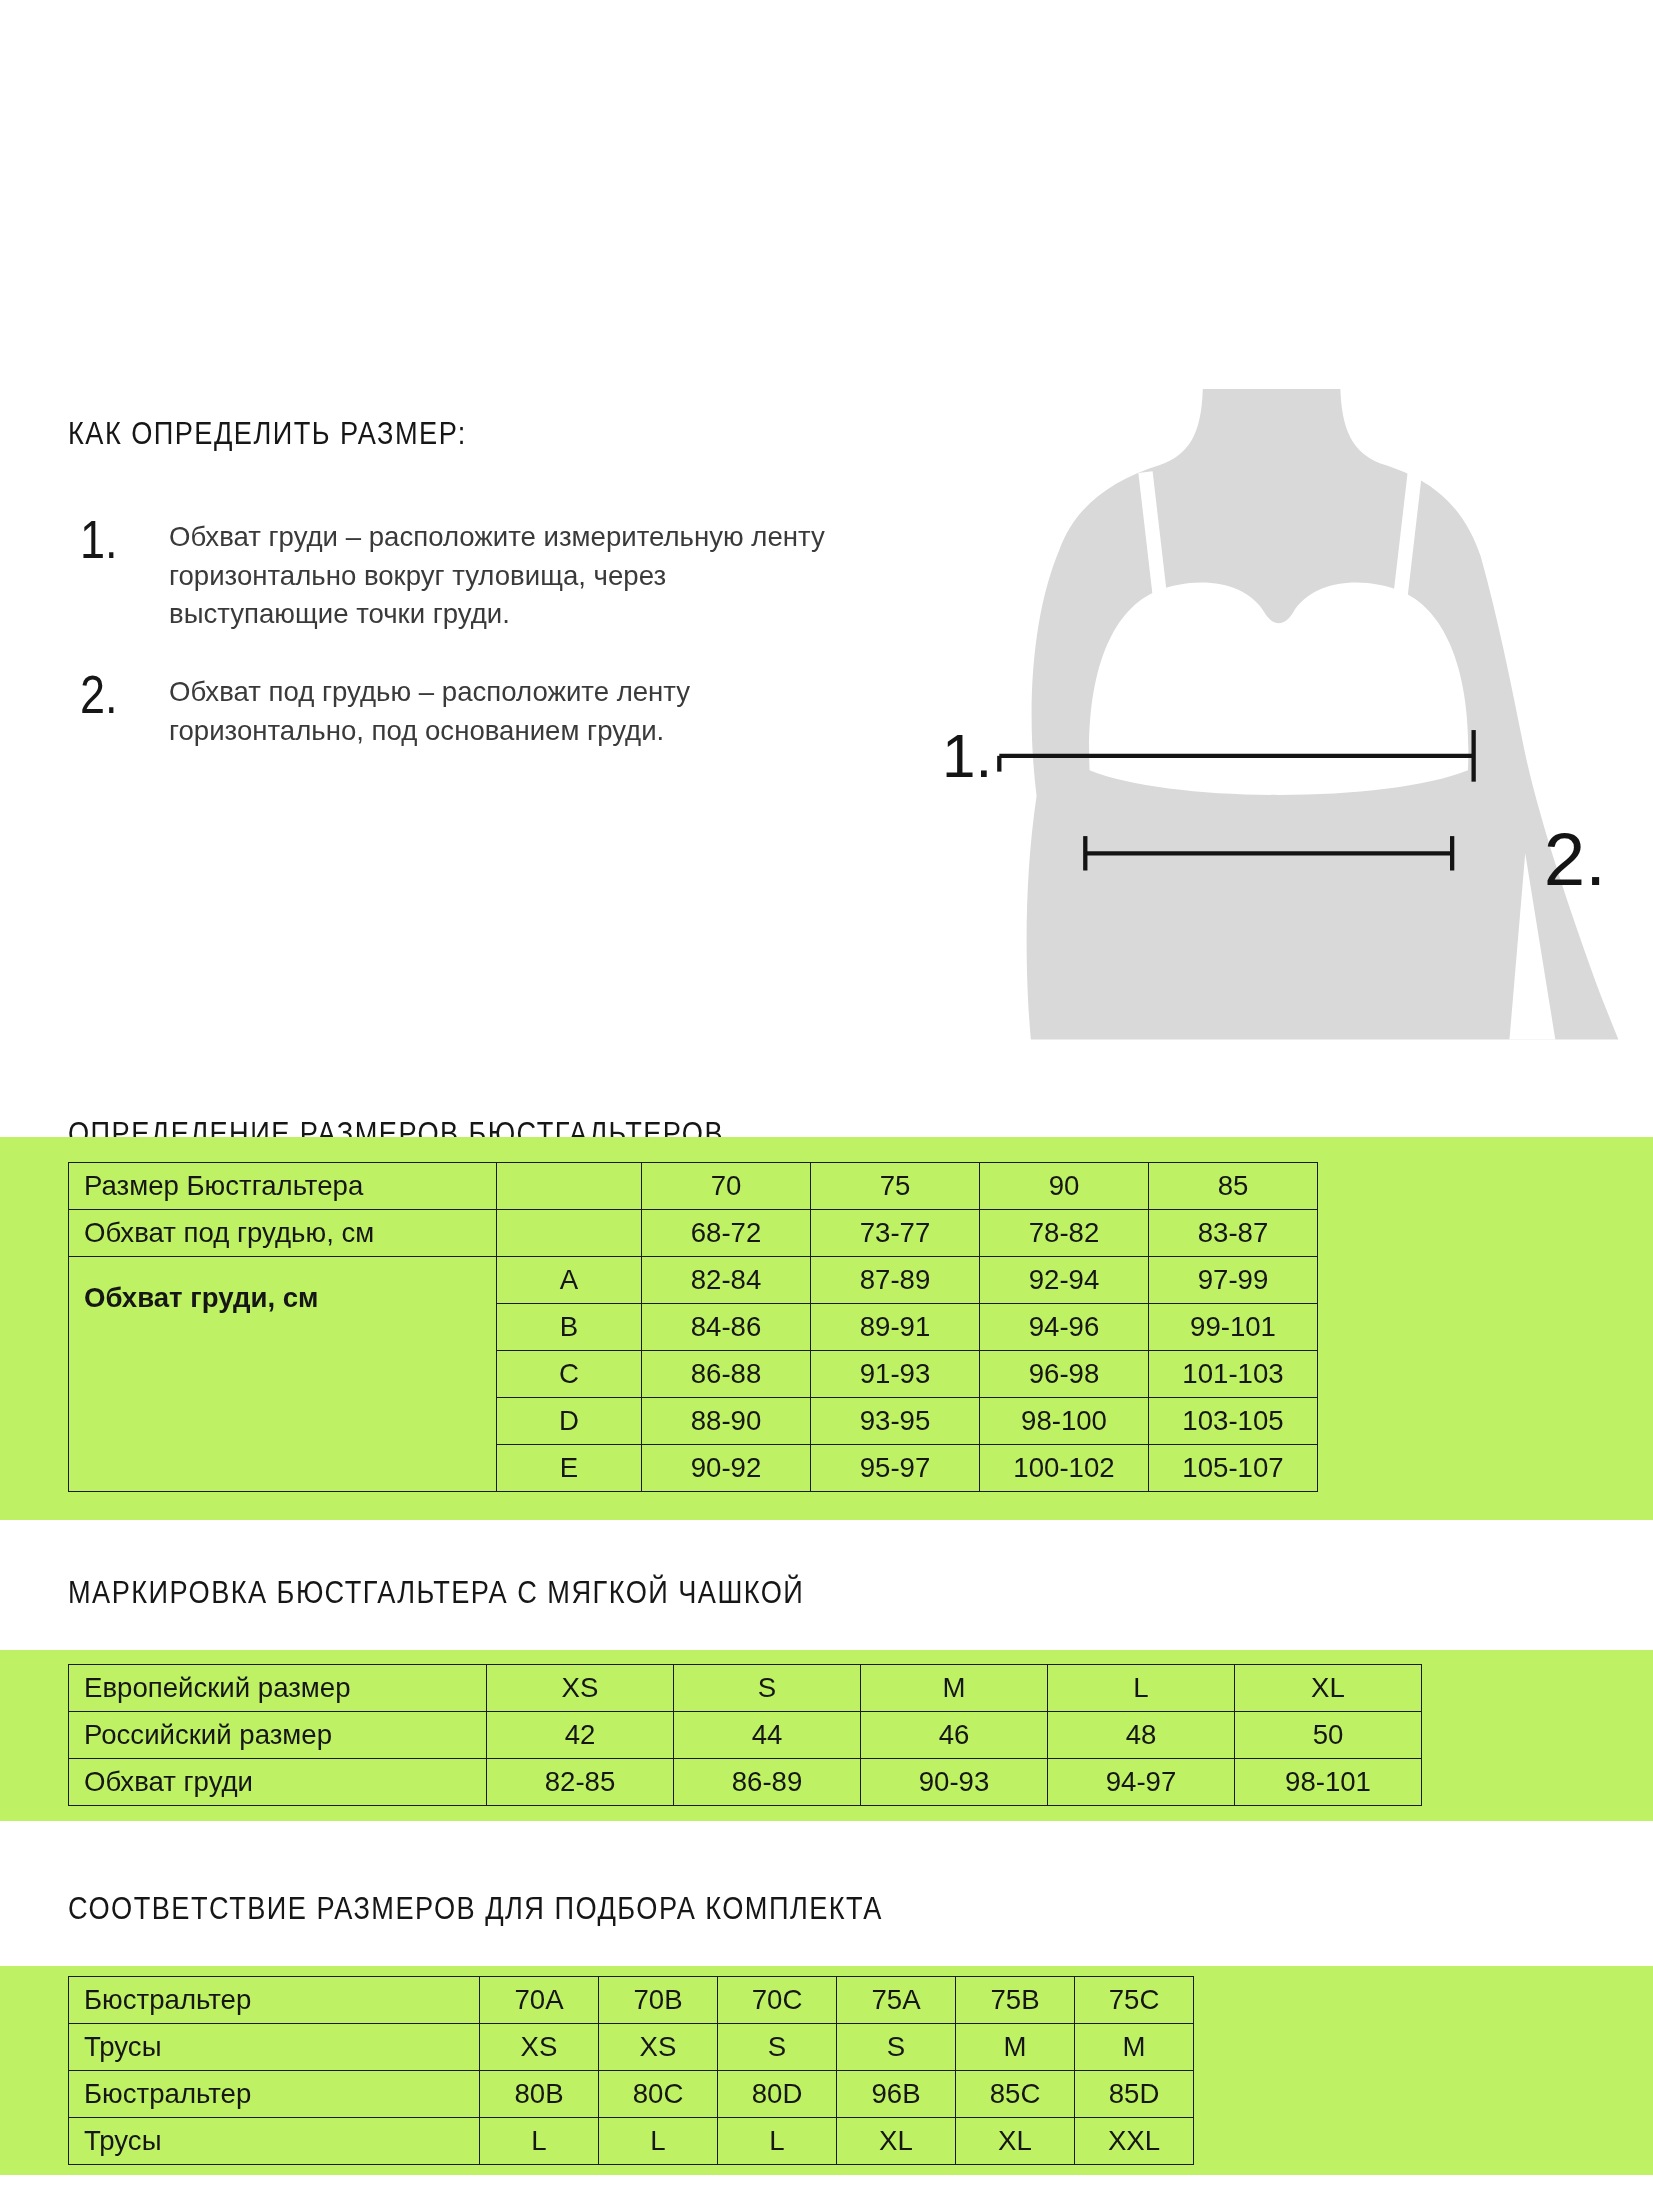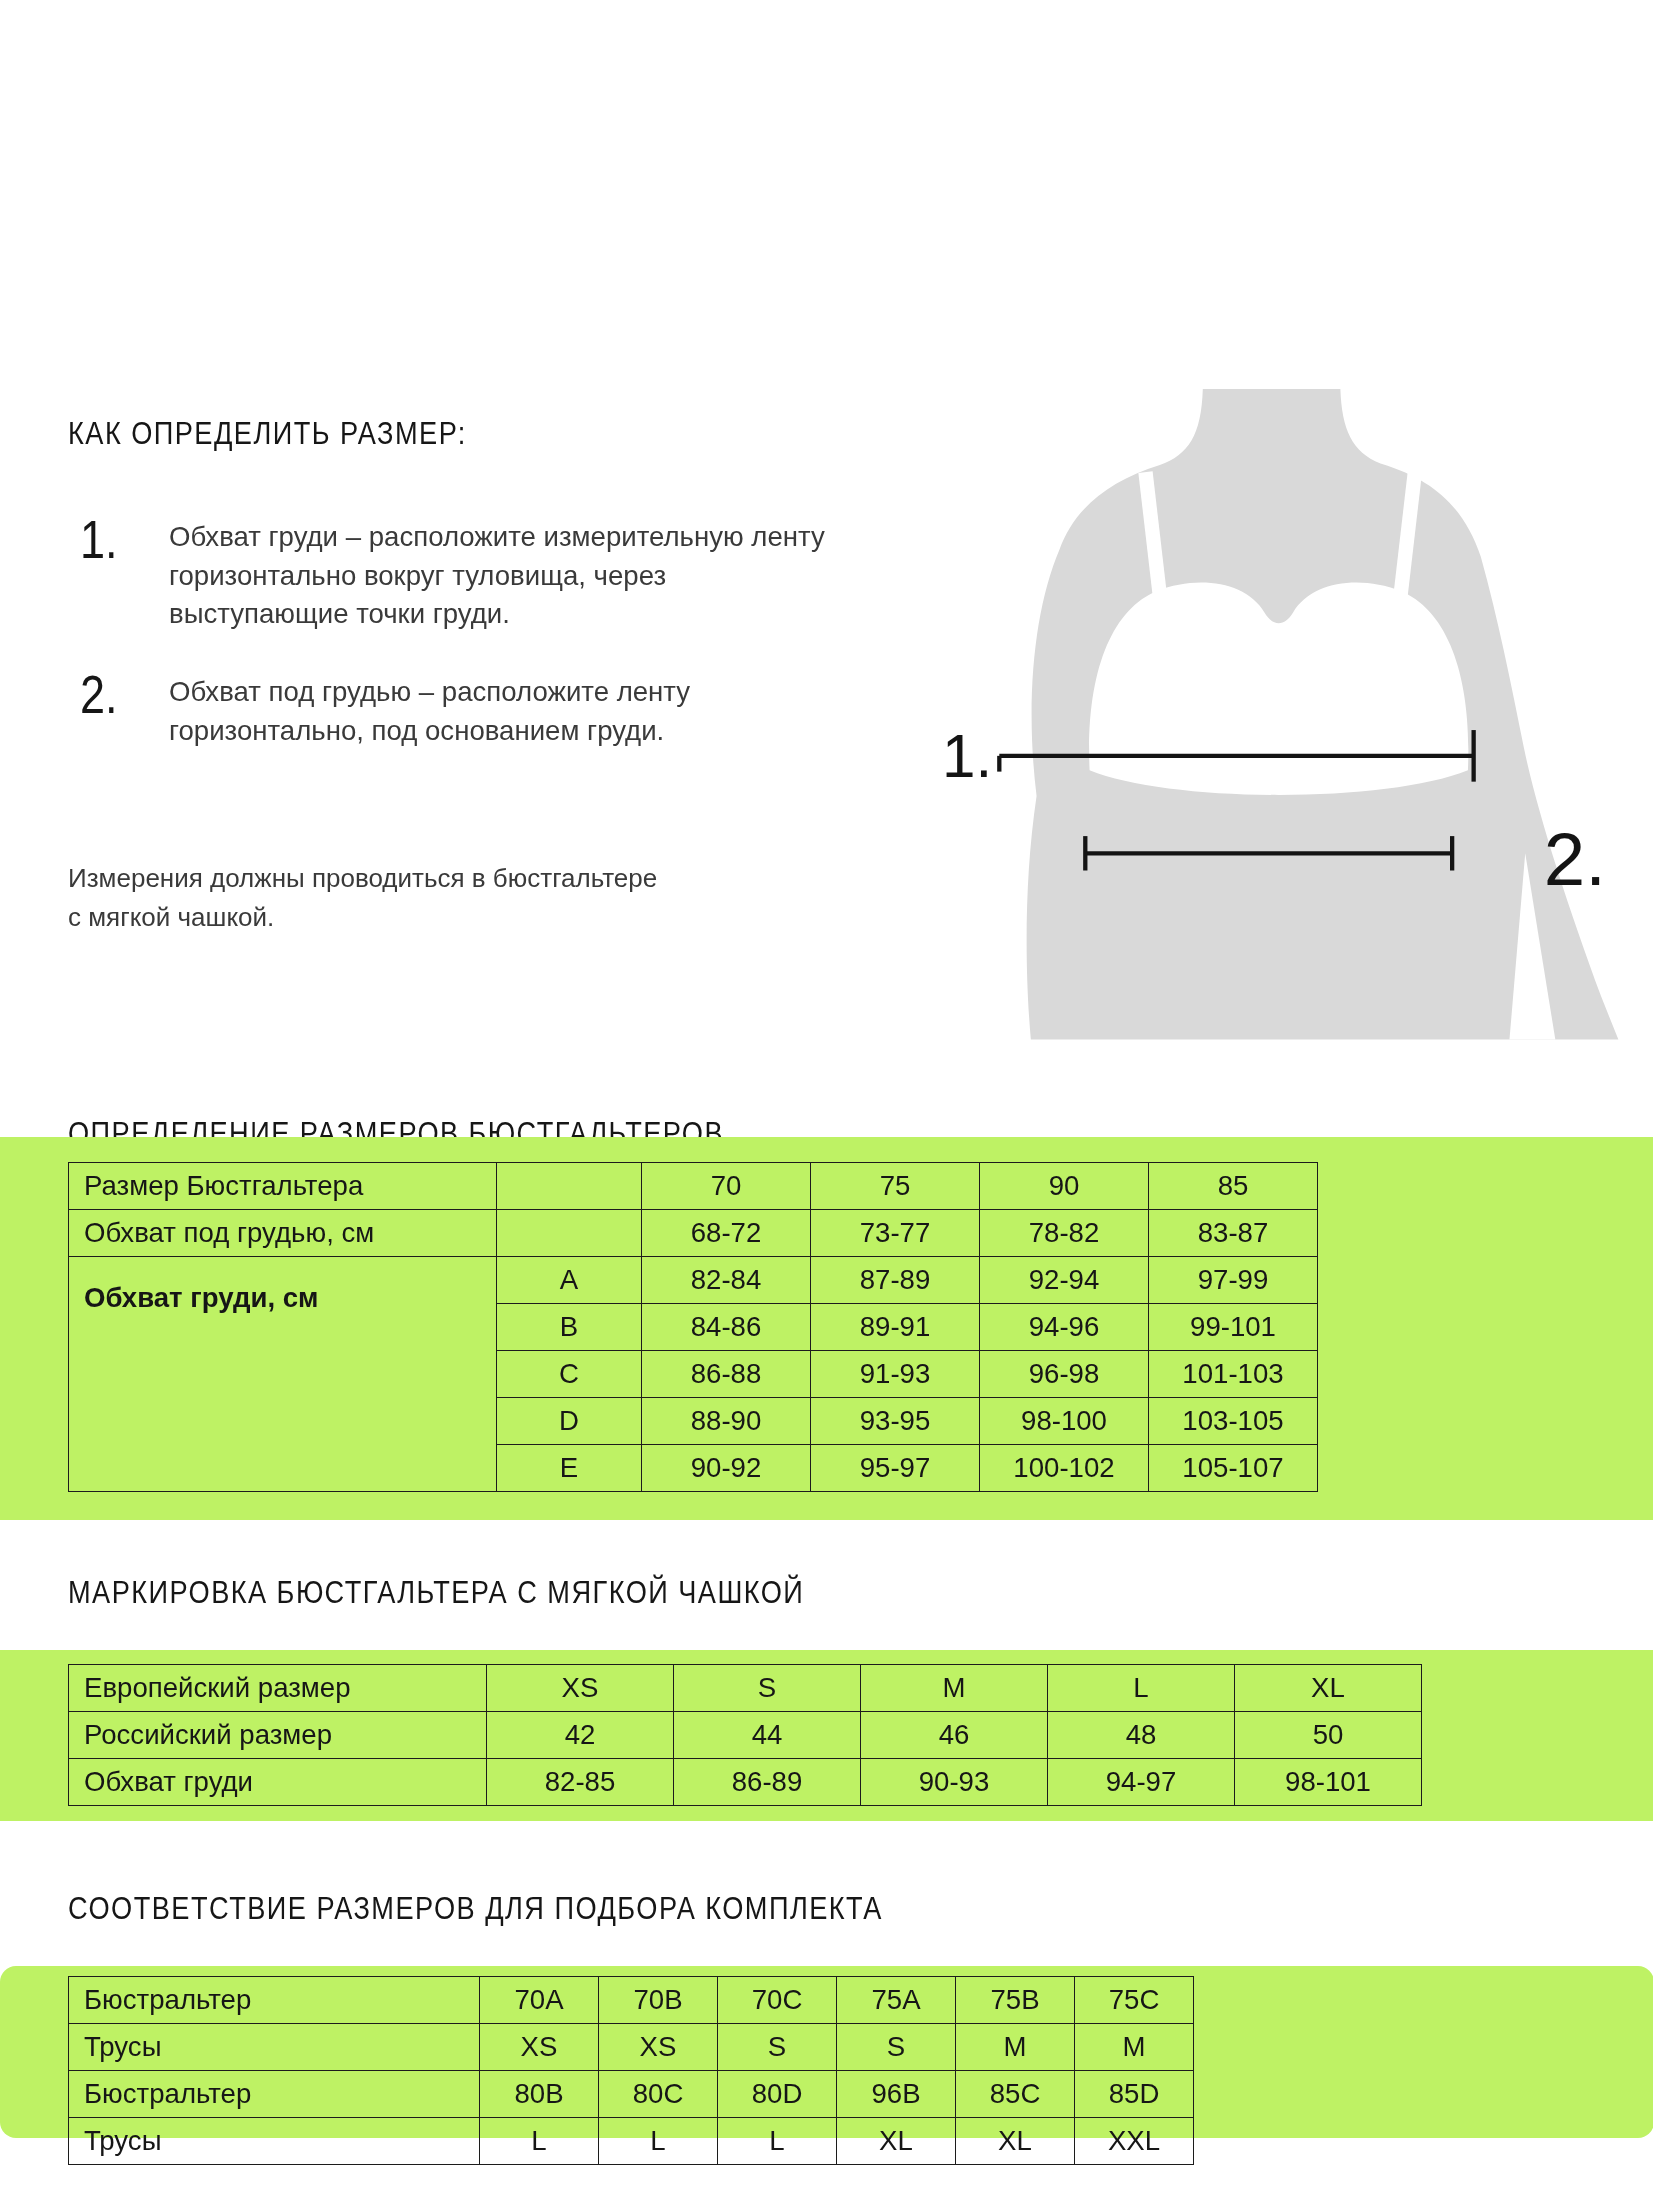--- a/index.html
+++ b/index.html
@@ -31,21 +31,21 @@
 
   
   .figure{position:absolute;left:942px;top:380px;width:695px;height:660px;}
   .figure svg{width:100%;height:100%;display:block;}
   .fig-label{font-family:"Liberation Sans",sans-serif;fill:#141414;}
 
   
   .band{position:absolute;left:0;width:1654px;background:#bef264;}
   .band1{top:1137px;height:383px;}
   .band2{top:1650px;height:171px;}
-  .band3{top:1966px;height:172px;border-radius:16px;}
+  .band3{top:1966px;height:209px;}
 
   
   .t{position:absolute;border-collapse:collapse;table-layout:fixed;}
   .t td{border:1.7px solid #1c1c1c;text-align:center;vertical-align:middle;
         font-size:27.6px;color:#161616;height:46px;padding:0;overflow:hidden;}
   .t td.lbl{text-align:left;padding-left:15px;}
   .t td[rowspan]{vertical-align:top;padding-top:25px;font-weight:bold;}
   .t1{left:68px;top:25px;width:1247px;}
   .t2{left:68px;top:14px;width:1353px;}
   .t3{left:68px;top:10px;width:1123px;}
@@ -64,22 +64,20 @@
 горизонтально вокруг туловища, через
 выступающие точки груди.</p>
   </div>
 
   <div class="step step2">
     <span class="step-num">2.</span>
     <p class="step-text">Обхват под грудью – расположите ленту
 горизонтально, под основанием груди.</p>
   </div>
 
-  <p class="note">Измерения должны проводиться в бюстгальтере
-с мягкой чашкой.</p>
 
   <div class="figure">
     <svg viewBox="0 0 485 460">
       <path fill="#d9d9d9" d="M182,6 L278,6
                C279,34 286,50 306,58
                C346,70 365,91 376,123
                C388,166 397,211 406,256
                C415,300 436,365 460,430
                L472,460 L62,460
                C58,415 57,350 66,290

